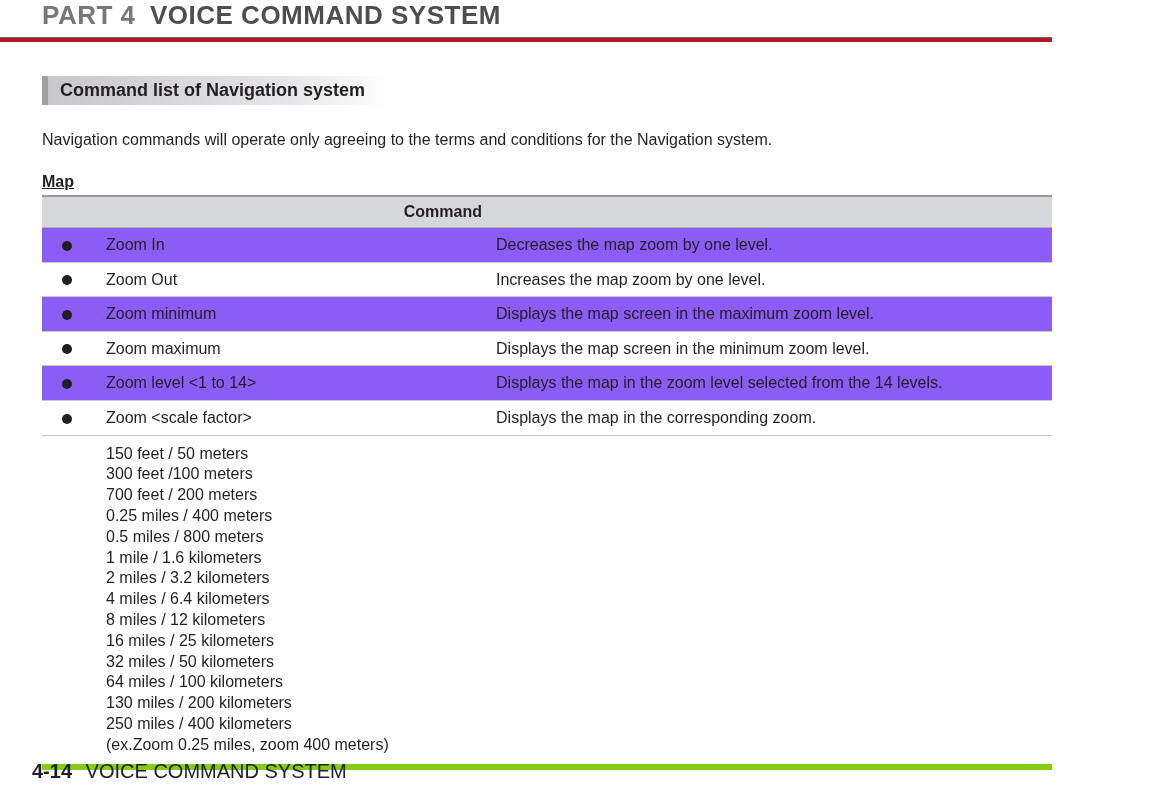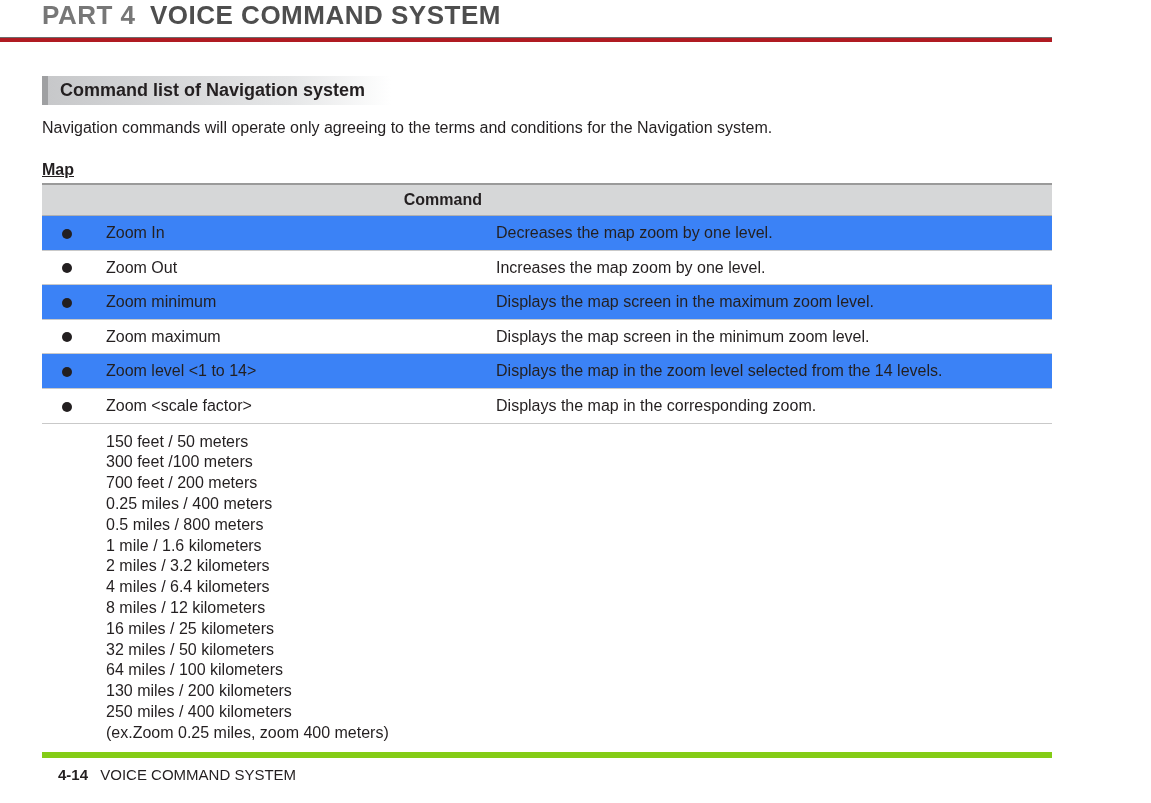--- a/index.html
+++ b/index.html
@@ -62,21 +62,21 @@
     padding: 4px 26px 4px 12px;
     font-size: 18px;
     font-weight: 700;
     color: #231f20;
     margin-bottom: 10px;
     text-align: right;
   }
 
   .intro-text {
     font-size: 16px;
-    margin: 4px 0 24px 0;
+    margin: 16px 0 24px 0;
   }
 
   .sub-heading {
     font-size: 16px;
     font-weight: 700;
     margin: 0 0 4px 0;
     text-decoration: underline;
   }
 
   
@@ -99,21 +99,21 @@
     border-bottom: 1px solid #b0b0b0;
   }
   table.cmd td {
     font-size: 16px;
     padding: 6px 8px;
     vertical-align: middle;
     border-bottom: 1px solid #c9c9c9;
     line-height: 1.35;
   }
   table.cmd tr.alt td {
-    background: #3b82f6;
+    background: #8b5cf6;
   }
   table.cmd td.bullet {
     text-align: center;
     font-size: 13px;
   }
   table.cmd td.bullet .dot {
     display:inline-block;
     width:10px;height:10px;
     border-radius:50%;
     background:#231f20;
@@ -125,23 +125,23 @@
     border-bottom: 6px solid #84cc16;
     vertical-align: top;
     padding-top: 8px;
     padding-bottom: 8px;
   }
   table.cmd tr.last td.cmdcell { line-height: 1.3; white-space: pre-line; }
 
   
   .footer {
     position: absolute;
-    left: 58px;
+    left: 32px;
     bottom: 20px;
-    font-size: 15px;
+    font-size: 20px;
   }
   .footer .pn { font-weight: 700; margin-right: 8px; }
 </style>
 </head>
 <body>
 
 <div class="page">
 
   <div class="title-row">
     <span class="part-label">PART 4</span>

